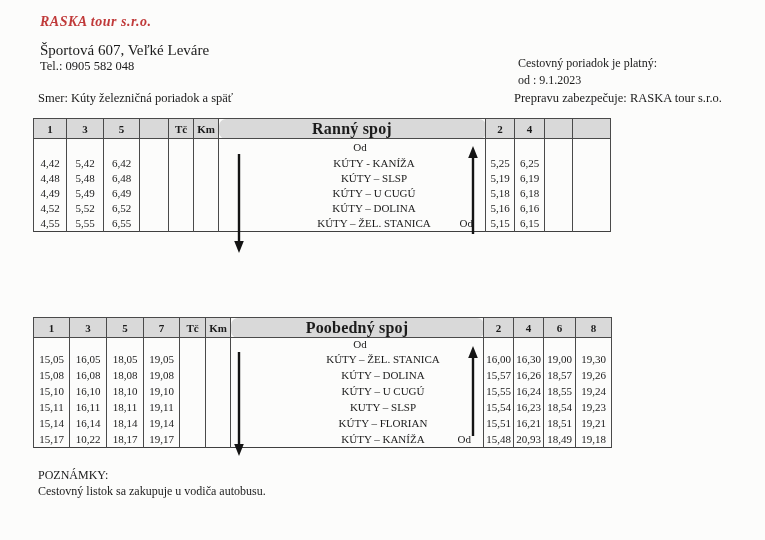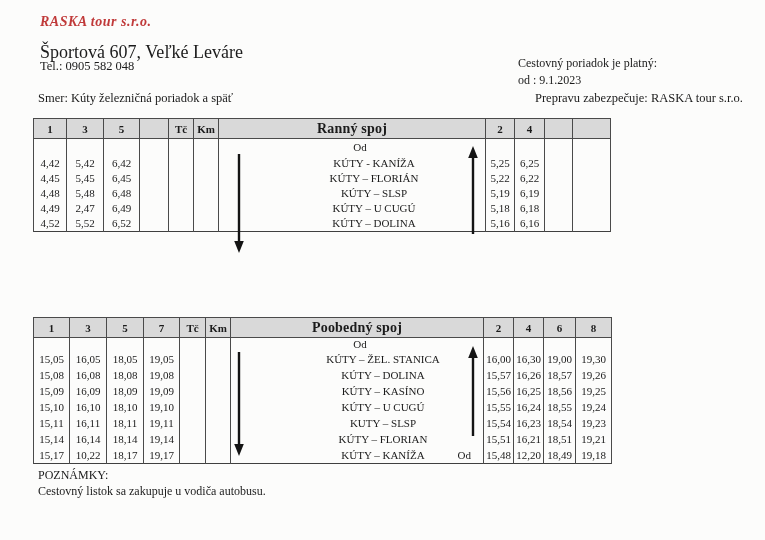--- a/index.html
+++ b/index.html
@@ -12,43 +12,43 @@
     overflow:hidden;
   }
   .abs { position:absolute; }
 
   
   .company {
     left:40px; top:14px;
     font-size:14px; font-weight:bold; font-style:italic;
     color:var(--accent,#c03a3a); letter-spacing:0.5px;
   }
-  .address { left:40px; top:42px; font-size:18px; }
+  .address { left:40px; top:42px; font-size:15px; }
   .phone   { left:40px; top:59px; font-size:12.5px; }
   .validity{ left:518px; top:55px; font-size:12px; line-height:17px; }
   .smer    { left:38px;  top:91px; font-size:12.5px; }
-  .prepravu{ left:535px; top:91px; font-size:12.5px;text-align:center; }
+  .prepravu{ left:514px; top:91px; font-size:12.5px;text-align:center; }
 
   
   .tt { position:absolute; left:33px; }
   .tt.t1 { top:118px; width:577px; }
   .tt.t2 { top:317px; width:578px; }
 
   .tt table {
     border-collapse:collapse; table-layout:fixed; width:100%;
     border:1.5px solid #3f3f3f;
   }
   .tt th {
     background:var(--header-fill,#d9d9d9);
     border:1px solid #4a4a4a;
     height:20px; font-size:11px; font-weight:bold;
     text-align:center; vertical-align:middle;
     overflow:hidden; white-space:nowrap;
   }
-  .tt th.title-cell { font-size:14px; letter-spacing:0.2px; }
+  .tt th.title-cell { font-size:16px; letter-spacing:0.2px;border-radius:7px; }
   .tt td {
     border-left:1px solid #4a4a4a; border-right:1px solid #4a4a4a;
     border-top:none; border-bottom:none;
     font-size:11px; text-align:center; vertical-align:middle;
     overflow:hidden; white-space:nowrap; padding:0;
   }
   .t1 .data-row td { height:15px; line-height:15px; }
   .t2 .data-row td { height:16px; line-height:16px; }
   .t1 .od-row td { height:17px; line-height:17px; }
   .t2 .od-row td { height:13px; line-height:13px; }
@@ -139,57 +139,41 @@
           <td class="station-cell">
             <span>KÚTY - KANÍŽA</span>
             <span class="od-right"></span>
           </td>
           <td>5,25</td>
           <td>6,25</td>
           <td></td>
           <td></td>
         </tr>
 
-        <tr class="data-row">
-          <td>4,45</td>
-          <td>5,45</td>
-          <td>6,45</td>
-          <td></td>
-          <td></td>
-          <td></td>
-          <td class="station-cell">
-            <span>KÚTY – FLORIÁN</span>
-            <span class="od-right"></span>
-          </td>
-          <td>5,22</td>
-          <td>6,22</td>
-          <td></td>
-          <td></td>
-        </tr>
 
         <tr class="data-row">
           <td>4,48</td>
           <td>5,48</td>
           <td>6,48</td>
           <td></td>
           <td></td>
           <td></td>
           <td class="station-cell">
             <span>KÚTY – SLSP</span>
             <span class="od-right"></span>
           </td>
           <td>5,19</td>
           <td>6,19</td>
           <td></td>
           <td></td>
         </tr>
 
         <tr class="data-row">
           <td>4,49</td>
-          <td>2,47</td>
+          <td>5,49</td>
           <td>6,49</td>
           <td></td>
           <td></td>
           <td></td>
           <td class="station-cell">
             <span>KÚTY – U CUGÚ</span>
             <span class="od-right"></span>
           </td>
           <td>5,18</td>
           <td>6,18</td>
@@ -208,20 +192,36 @@
           <td class="station-cell">
             <span>KÚTY – DOLINA</span>
             <span class="od-right"></span>
           </td>
           <td>5,16</td>
           <td>6,16</td>
           <td></td>
           <td></td>
         </tr>
 
+        <tr class="data-row">
+          <td>4,55</td>
+          <td>5,55</td>
+          <td>6,55</td>
+          <td></td>
+          <td></td>
+          <td></td>
+          <td class="station-cell">
+            <span>KÚTY – ŽEL. STANICA</span>
+            <span class="od-right">Od</span>
+          </td>
+          <td>5,15</td>
+          <td>6,15</td>
+          <td></td>
+          <td></td>
+        </tr>
       </tbody>
   </table>
   <svg class="arrow" style="left:200px; top:36px" width="12" height="99" viewBox="0 0 12 99">
     <line x1="6" y1="0" x2="6" y2="88" stroke="#141414" stroke-width="2.4"></line>
     <polygon points="6,99 1.2,87 10.8,87" fill="#141414"></polygon>
   </svg>
   <svg class="arrow" style="left:434px; top:28px" width="12" height="88" viewBox="0 0 12 88">
     <polygon points="6,0 1.2,12 10.8,12" fill="#141414"></polygon>
     <line x1="6" y1="10" x2="6" y2="88" stroke="#141414" stroke-width="2.4"></line>
   </svg>
@@ -303,36 +303,20 @@
           <td class="station-cell">
             <span>KÚTY – DOLINA</span>
             <span class="od-right"></span>
           </td>
           <td>15,57</td>
           <td>16,26</td>
           <td>18,57</td>
           <td>19,26</td>
         </tr>
 
-        <tr class="data-row">
-          <td>15,09</td>
-          <td>16,09</td>
-          <td>18,09</td>
-          <td>19,09</td>
-          <td></td>
-          <td></td>
-          <td class="station-cell">
-            <span>KÚTY – KASÍNO</span>
-            <span class="od-right"></span>
-          </td>
-          <td>15,56</td>
-          <td>16,25</td>
-          <td>18,56</td>
-          <td>19,25</td>
-        </tr>
 
         <tr class="data-row">
           <td>15,10</td>
           <td>16,10</td>
           <td>18,10</td>
           <td>19,10</td>
           <td></td>
           <td></td>
           <td class="station-cell">
             <span>KÚTY – U CUGÚ</span>
@@ -383,21 +367,21 @@
           <td>10,22</td>
           <td>18,17</td>
           <td>19,17</td>
           <td></td>
           <td></td>
           <td class="station-cell">
             <span>KÚTY – KANÍŽA</span>
             <span class="od-right">Od</span>
           </td>
           <td>15,48</td>
-          <td>12,20</td>
+          <td>20,93</td>
           <td>18,49</td>
           <td>19,18</td>
         </tr>
       </tbody>
   </table>
   <svg class="arrow" style="left:200px; top:35px" width="12" height="104" viewBox="0 0 12 104">
     <line x1="6" y1="0" x2="6" y2="93" stroke="#141414" stroke-width="2.4"></line>
     <polygon points="6,104 1.2,92 10.8,92" fill="#141414"></polygon>
   </svg>
   <svg class="arrow" style="left:434px; top:29px" width="12" height="90" viewBox="0 0 12 90">

